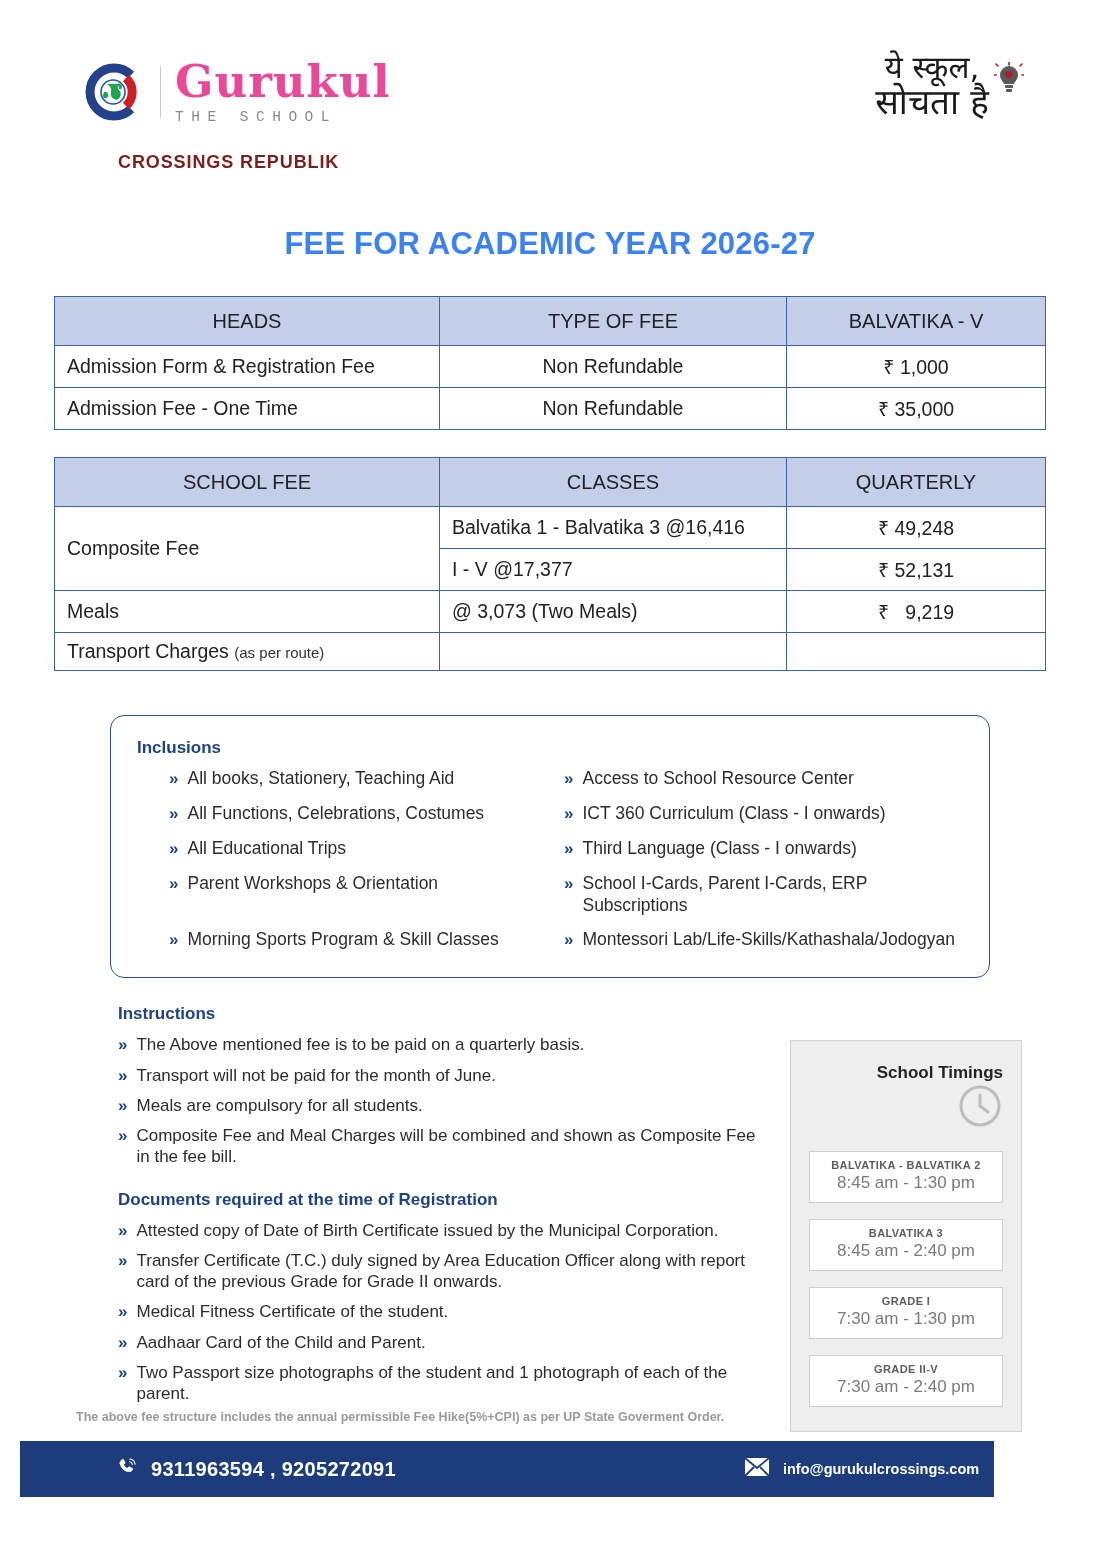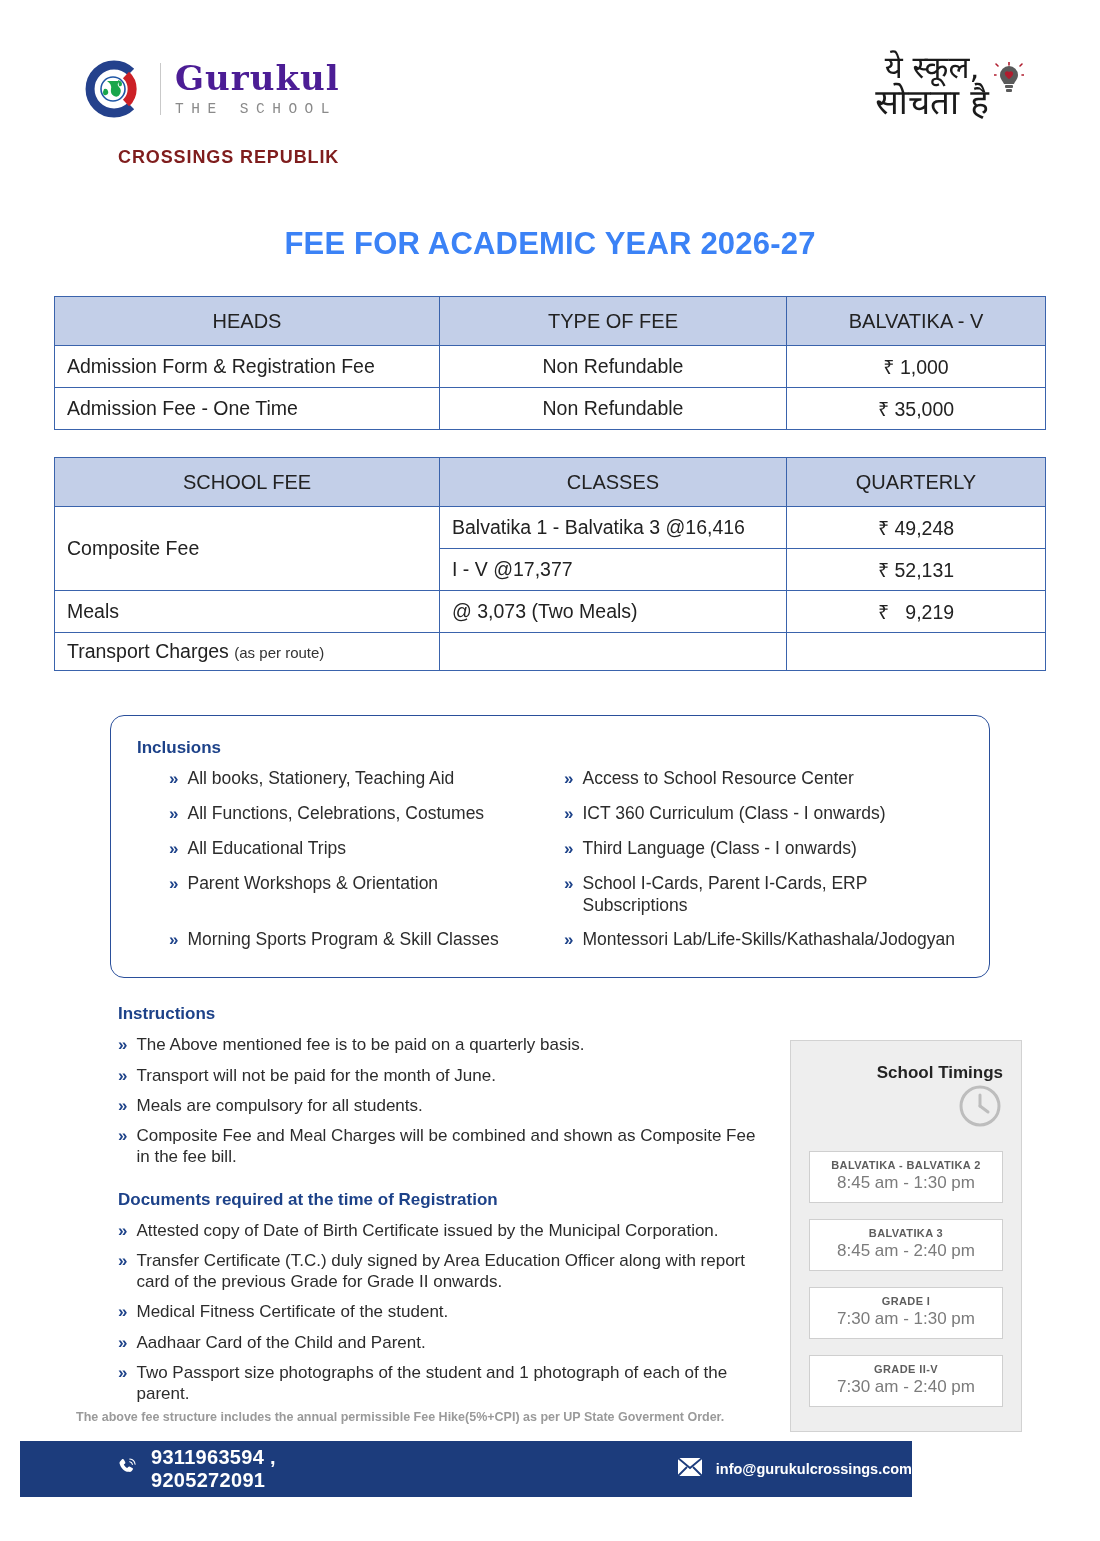--- a/index.html
+++ b/index.html
@@ -44,24 +44,24 @@
     background: #c9c9c9;
     margin: 0 14px 0 16px;
   }
   .logo-words {
     display: flex;
     flex-direction: column;
     justify-content: center;
   }
   .logo-name {
     font-family: "DejaVu Serif", serif;
-    font-size: 34px;
+    font-size: 45px;
     font-weight: 700;
     letter-spacing: 1px;
-    color: #4c1d95;
+    color: #ec4899;
     line-height: 1.05;
   }
   .logo-sub {
     font-size: 14.5px;
     letter-spacing: 7.5px;
     color: #8a8a8a;
     margin-top: 4px;
     font-family: Liberation Mono, monospace;
   }
   .logo-branch {
@@ -274,21 +274,21 @@
     left: 76px;
     top: 1410px;
     font-size: 12.5px;
     font-weight: 700;
     color: #9a9a9a;
   }
   .footer {
     position: absolute;
     left: 20px;
     top: 1441px;
-    width: 892px;
+    width: 974px;
     height: 56px;
     background: #1c3c7c;
     display: flex;
     align-items: center;
   }
   .f-phone {
     display: flex;
     align-items: center;
     margin-left: 96px;
   }

